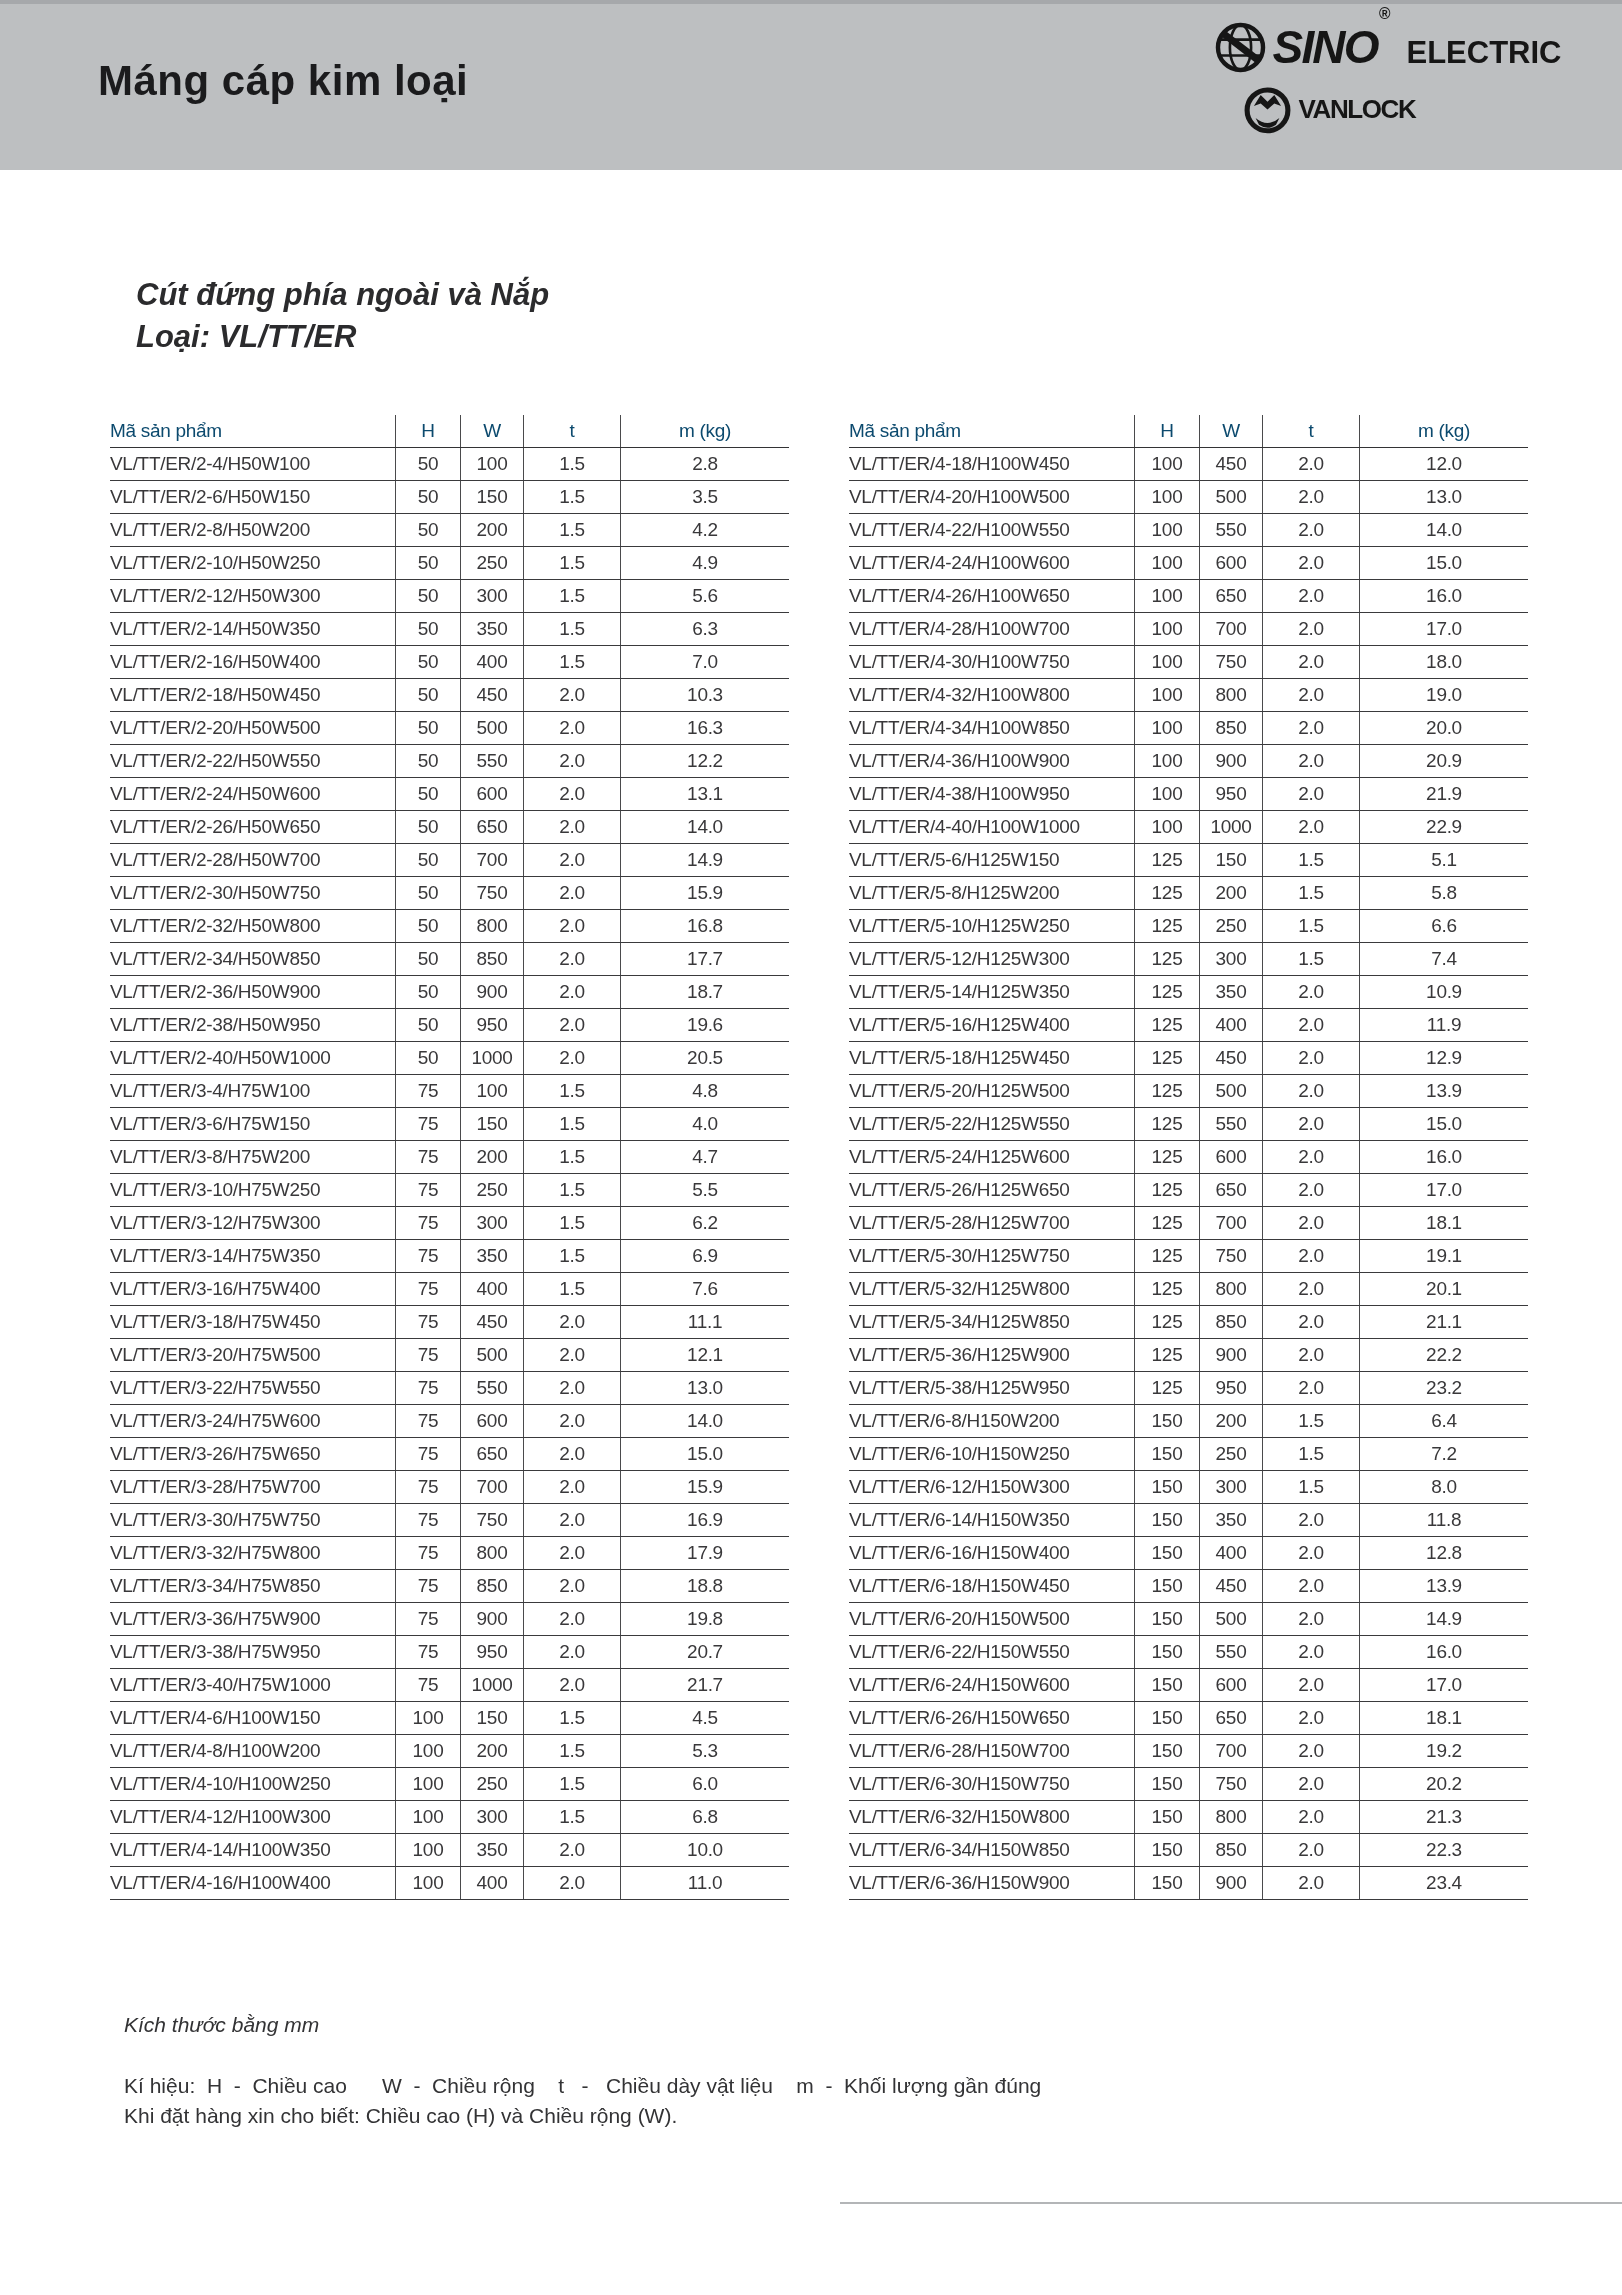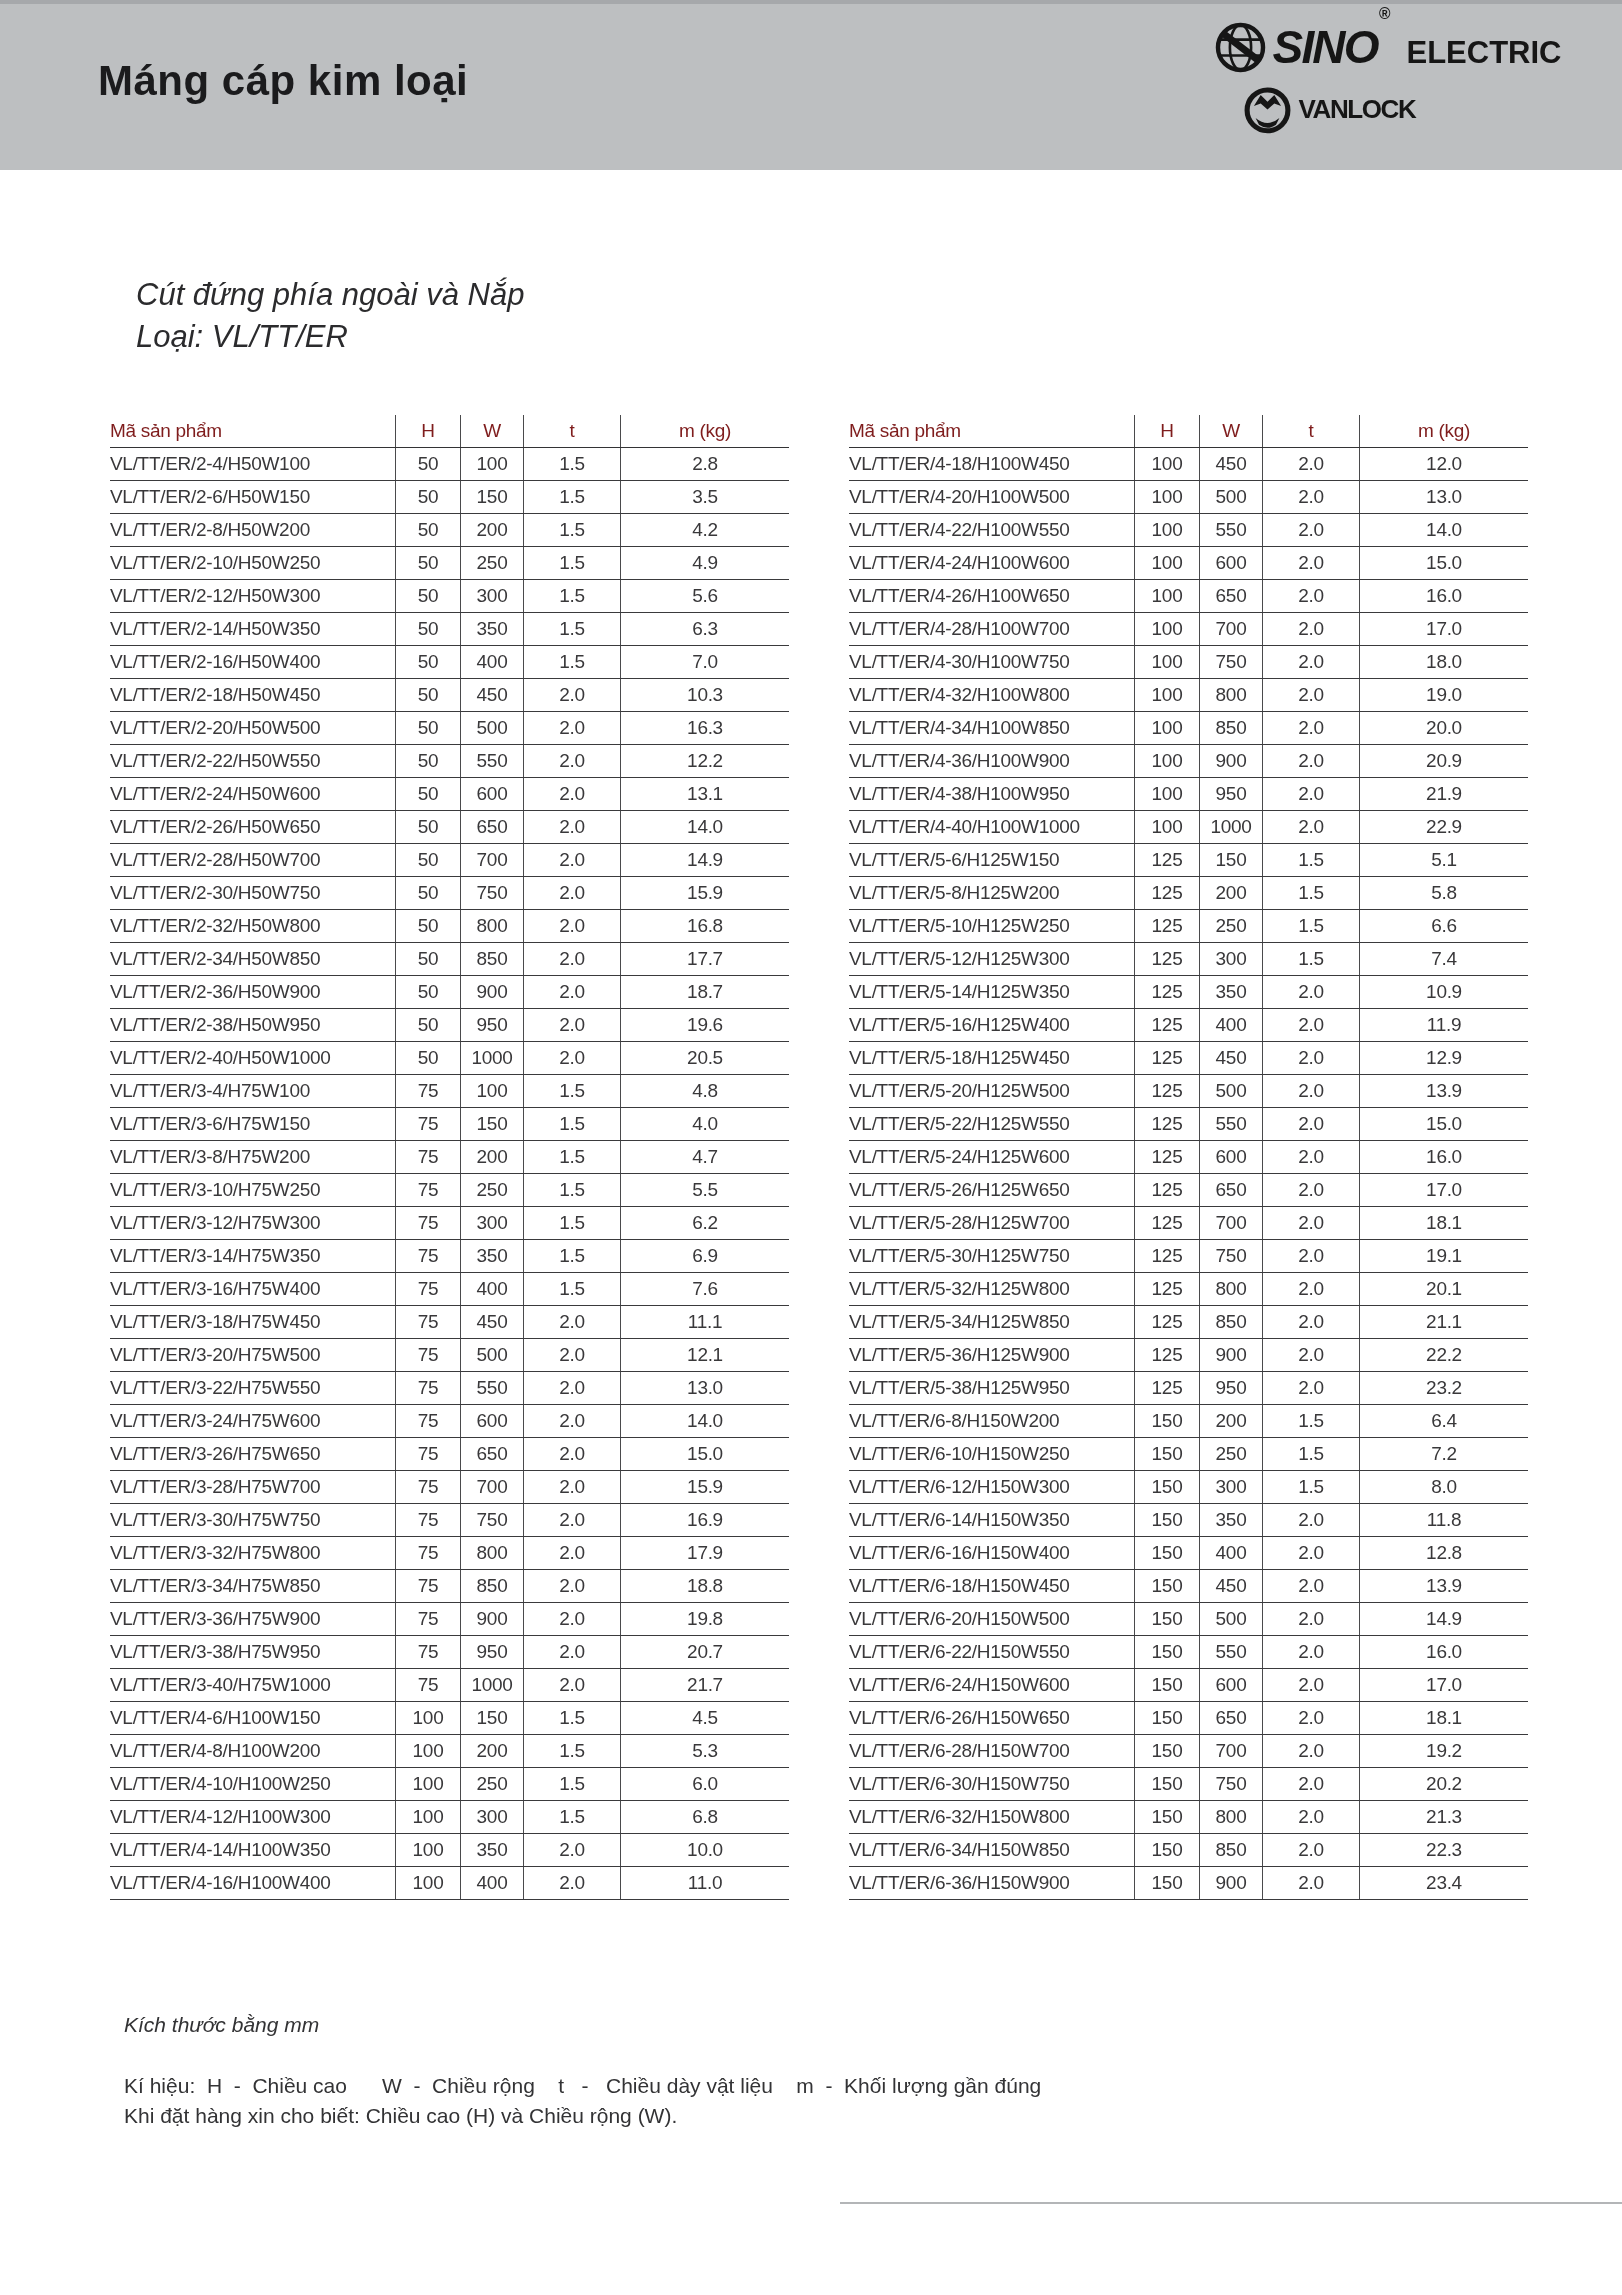--- a/index.html
+++ b/index.html
@@ -18,31 +18,31 @@
   }
   .sino-logo{position:absolute;left:1214px;top:20px;display:flex;align-items:center;}
   .sino-word{font-size:46px;font-weight:900;font-style:italic;color:#161616;letter-spacing:-1.8px;margin-left:5.5px;}
   .sino-reg{font-size:15.6px;font-weight:bold;color:#161616;vertical-align:top;position:relative;top:-14.7px;left:0.9px;}
   .sino-electric{font-size:31px;font-weight:900;color:#161616;margin-left:19px;position:relative;top:6.4px;letter-spacing:0;}
   .vanlock-logo{position:absolute;left:1242px;top:84px;display:flex;align-items:center;}
   .vanlock-word{font-size:26px;font-weight:900;color:#161616;letter-spacing:-1.4px;margin-left:5.5px;}
   
   .subtitle{
     position:absolute;left:136px;top:274px;
-    font-size:31px;font-style:italic;color:#2b2b2d;line-height:42px;
+    font-size:31px;font-style:italic;color:#2b2b2d;line-height:42px;font-weight:bold;
   }
   
   .tbl{position:absolute;top:415px;width:676px;border-collapse:collapse;table-layout:fixed;}
   .tbl-left{left:110px;}
   .tbl-right{left:849px;}
   .tbl th,.tbl td{
     font-size:19px;font-weight:normal;color:#39383a;letter-spacing:-0.3px;
     padding:0;overflow:hidden;white-space:nowrap;
   }
-  .tbl th{height:32px;border-bottom:1.8px solid #333335;color:#7f1d1d;}
+  .tbl th{height:32px;border-bottom:1.8px solid #333335;color:#0c4a6e;}
   .tbl td{height:32px;border-bottom:1.8px solid #3a3a3c;}
   .c-name{width:285px;text-align:left;}
   .c-h{width:64px;text-align:center;border-left:1.8px solid #4a4a4c;}
   .c-w{width:62px;text-align:center;border-left:1.8px solid #4a4a4c;}
   .c-t{width:96px;text-align:center;border-left:1.8px solid #4a4a4c;}
   .c-m{width:168px;text-align:center;border-left:1.8px solid #4a4a4c;}
   
   .note{position:absolute;left:124px;font-size:21px;color:#333335;white-space:pre;}
   .note1{top:2013px;font-style:italic;}
   .note2{top:2074px;}

